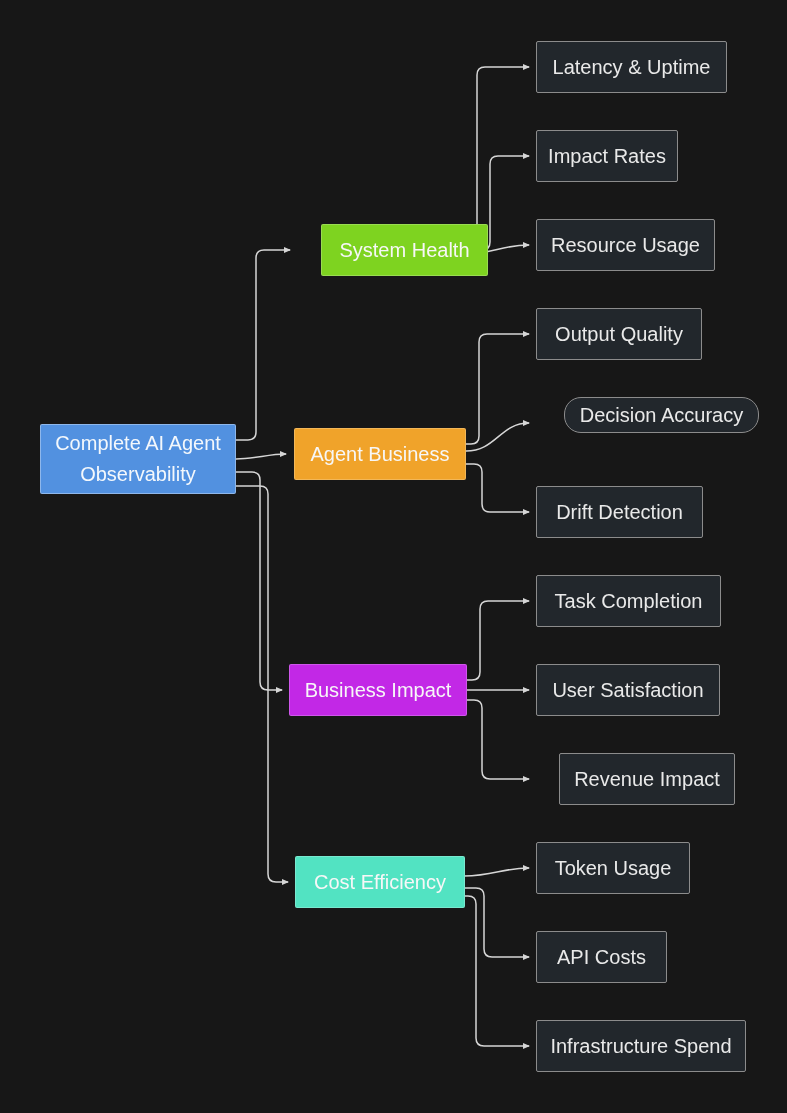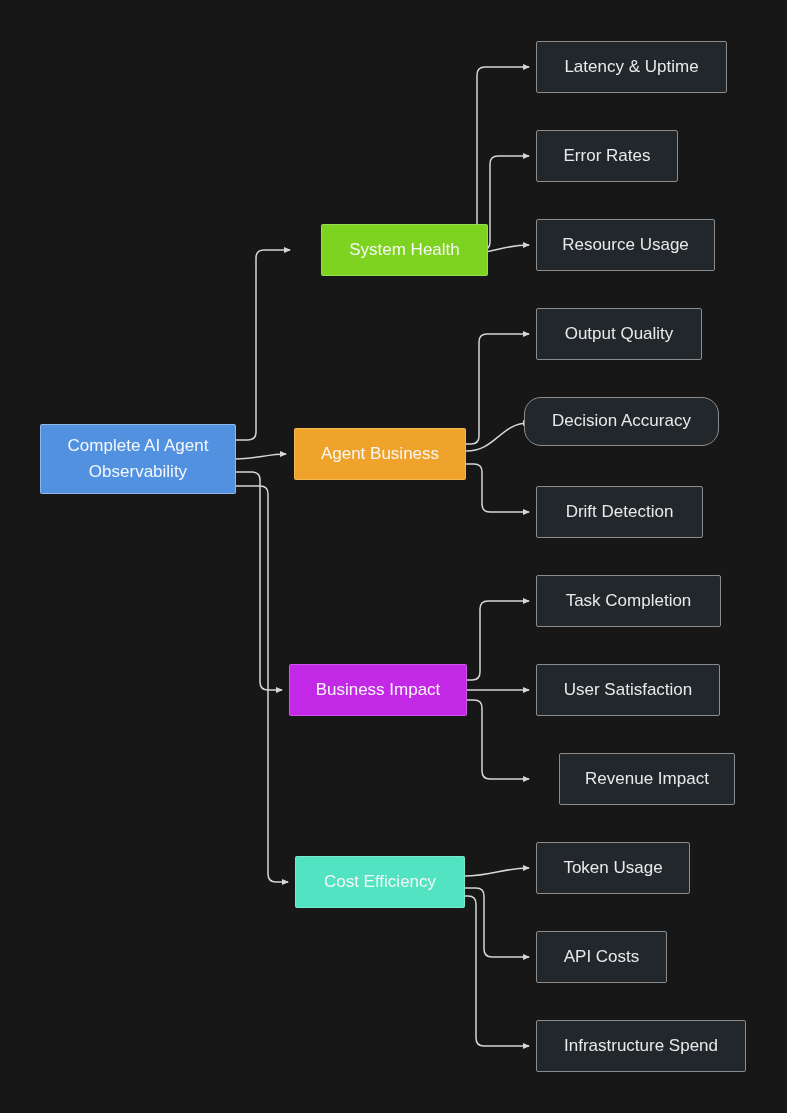--- a/index.html
+++ b/index.html
@@ -19,21 +19,21 @@
     position: absolute;
     left: 0; top: 0;
     width: 787px; height: 1113px;
   }
   .node {
     position: absolute;
     display: flex;
     align-items: center;
     justify-content: center;
     text-align: center;
-    font-size: 17px;
+    font-size: 20px;
     line-height: 1.55;
     border-radius: 2px;
     box-sizing: border-box;
     padding: 16px 8px;
   }
   .root-node {
     color: #f4f8fc;
     border: 1px solid rgba(255,255,255,0.35);
   }
   .branch-node {
@@ -87,27 +87,27 @@
   <div class="node branch-node" style="left: 297px; top: 224px; width: 167px; height: 52px; background-color: rgb(126, 211, 32); margin-left: 24px;">System Health</div>
 
   <div class="node branch-node" style="left: 294px; top: 428px; width: 172px; height: 52px; background-color: rgb(240, 163, 42);">Agent Business</div>
 
   <div class="node branch-node" style="left: 295px; top: 856px; width: 170px; height: 52px; background-color: rgb(82, 227, 194);">Cost Efficiency</div>
 
   <div class="node branch-node" style="left: 289px; top: 664px; width: 178px; height: 52px; background-color: rgb(194, 40, 230);">Business Impact</div>
 
   <div class="node leaf-node" style="left:536px; top:41px; width:191px; height:52px;">Latency &amp; Uptime</div>
 
-  <div class="node leaf-node" style="left:536px; top:130px; width:142px; height:52px;">Error Rates</div>
+  <div class="node leaf-node" style="left:536px; top:130px; width:142px; height:52px;">Impact Rates</div>
 
   <div class="node leaf-node" style="left:536px; top:219px; width:179px; height:52px;">Resource Usage</div>
 
   <div class="node leaf-node" style="left:536px; top:308px; width:166px; height:52px;">Output Quality</div>
 
-  <div class="node leaf-node" style="left:524px; top:397px; width:195px; height:49px;border-radius:17px;">Decision Accuracy</div>
+  <div class="node leaf-node" style="left:564px; top:397px; width:195px; height:36px;border-radius:17px;">Decision Accuracy</div>
 
   <div class="node leaf-node" style="left:536px; top:486px; width:167px; height:52px;">Drift Detection</div>
 
   <div class="node leaf-node" style="left:536px; top:575px; width:185px; height:52px;">Task Completion</div>
 
   <div class="node leaf-node" style="left:536px; top:664px; width:184px; height:52px;">User Satisfaction</div>
 
   <div class="node leaf-node" style="left:536px; top:753px; width:176px; height:52px;margin-left:23px;">Revenue Impact</div>
 
   <div class="node leaf-node" style="left:536px; top:842px; width:154px; height:52px;">Token Usage</div>

